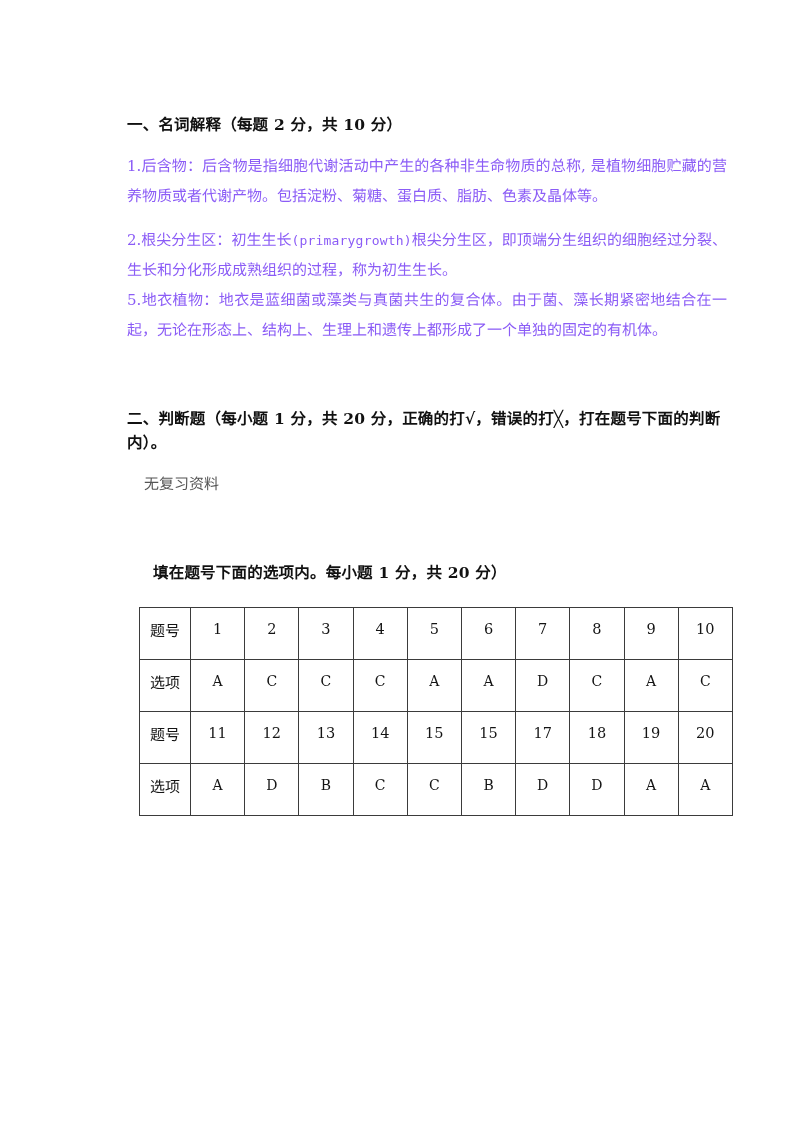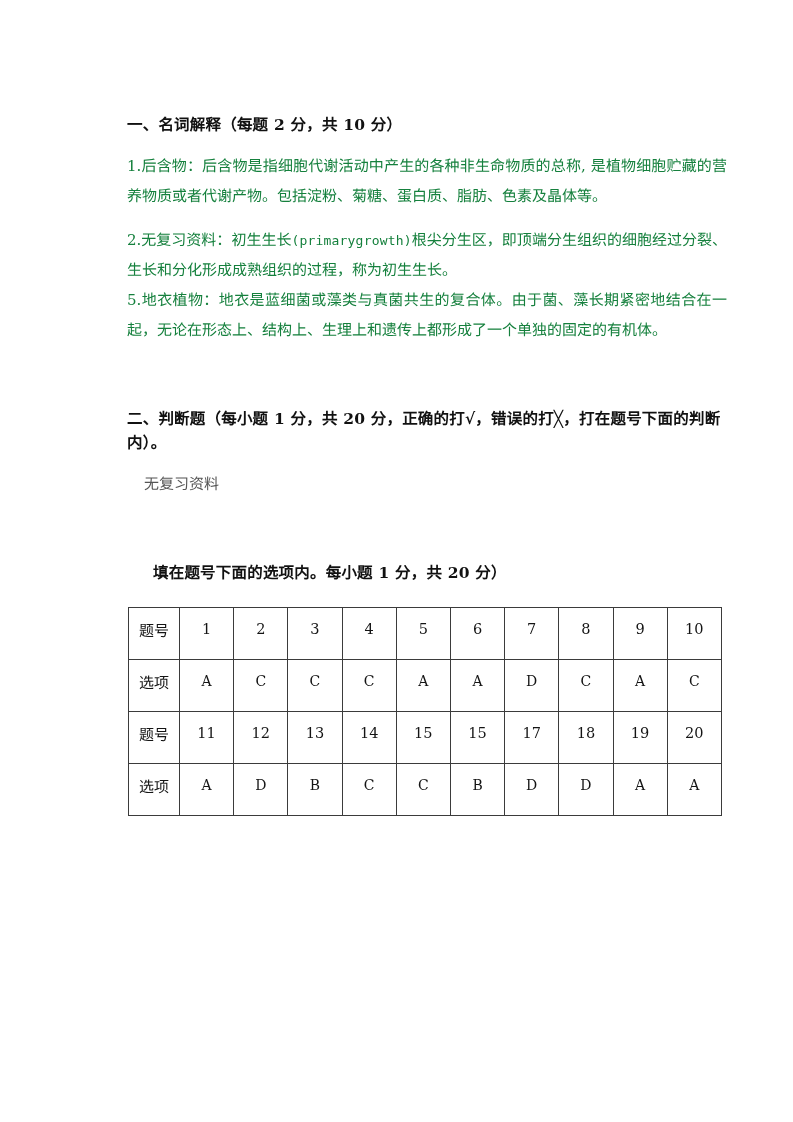--- a/index.html
+++ b/index.html
@@ -41,21 +41,21 @@
     padding-left: 26px;
   }
 
   
   .para {
     font-size: 15px;
     line-height: 2.0;
     margin: 0;
     text-align: justify;
     text-justify: inter-ideograph;
-    color: #15803d;
+    color: #8b5cf6;
   }
   .mono {
     font-family: "DejaVu Sans Mono", "Liberation Mono", monospace;
     font-size: 13px;
     letter-spacing: 0.2px;
   }
   .gray {
     color: #555555;
     margin-left: 17px;
   }
@@ -65,21 +65,21 @@
   .gap-sm { height: 14px; }
 
   
   .answer-table-wrap {
     margin-top: 22px;
   }
   table.answer-table {
     border-collapse: collapse;
     width: 594px;
     table-layout: fixed;
-    margin-left: 1px;
+    margin-left: 12px;
     border-radius: 16px;
   }
   table.answer-table td {
     border: 1px solid #3b3b3b;
     height: 42px;
     text-align: center;
     vertical-align: middle;
     font-size: 15px;
     padding: 0 0 9px 0;
     color: #141414;
@@ -117,21 +117,21 @@
   <div class="content">
 
     <div class="sec-heading">一、名词解释（每题 2 分，共 10 分）</div>
 
     <div class="gap-sm"></div>
 
     <p class="para"><span>1.</span><span>后含物：</span><span>后含物是指细胞代谢活动中产生的各种非生命物质的总称, 是植物细胞贮藏的营养物质或者代谢产物。包括淀粉、菊糖、蛋白质、脂肪、色素及晶体等。</span></p>
 
     <div class="gap-sm"></div>
 
-    <p class="para"><span>2.</span><span>无复习资料：</span><span>初生生长</span><span class="mono">(primarygrowth)</span><span>根尖分生区，即顶端分生组织的细胞经过分裂、生长和分化形成成熟组织的过程，称为初生生长。</span></p>
+    <p class="para"><span>2.</span><span>根尖分生区：</span><span>初生生长</span><span class="mono">(primarygrowth)</span><span>根尖分生区，即顶端分生组织的细胞经过分裂、生长和分化形成成熟组织的过程，称为初生生长。</span></p>
 
 
 
     <p class="para"><span>5.</span><span>地衣植物：</span><span>地衣是蓝细菌或藻类与真菌共生的复合体。由于菌、藻长期紧密地结合在一起，无论在形态上、结构上、生理上和遗传上都形成了一个单独的固定的有机体。</span></p>
 
     <div class="gap-lg"></div>
 
     <div class="sec-heading">二、判断题（每小题 1 分，共 20 分，正确的打√，错误的打╳，打在题号下面的判断内）。</div>
 
     <div class="gap-sm"></div>

